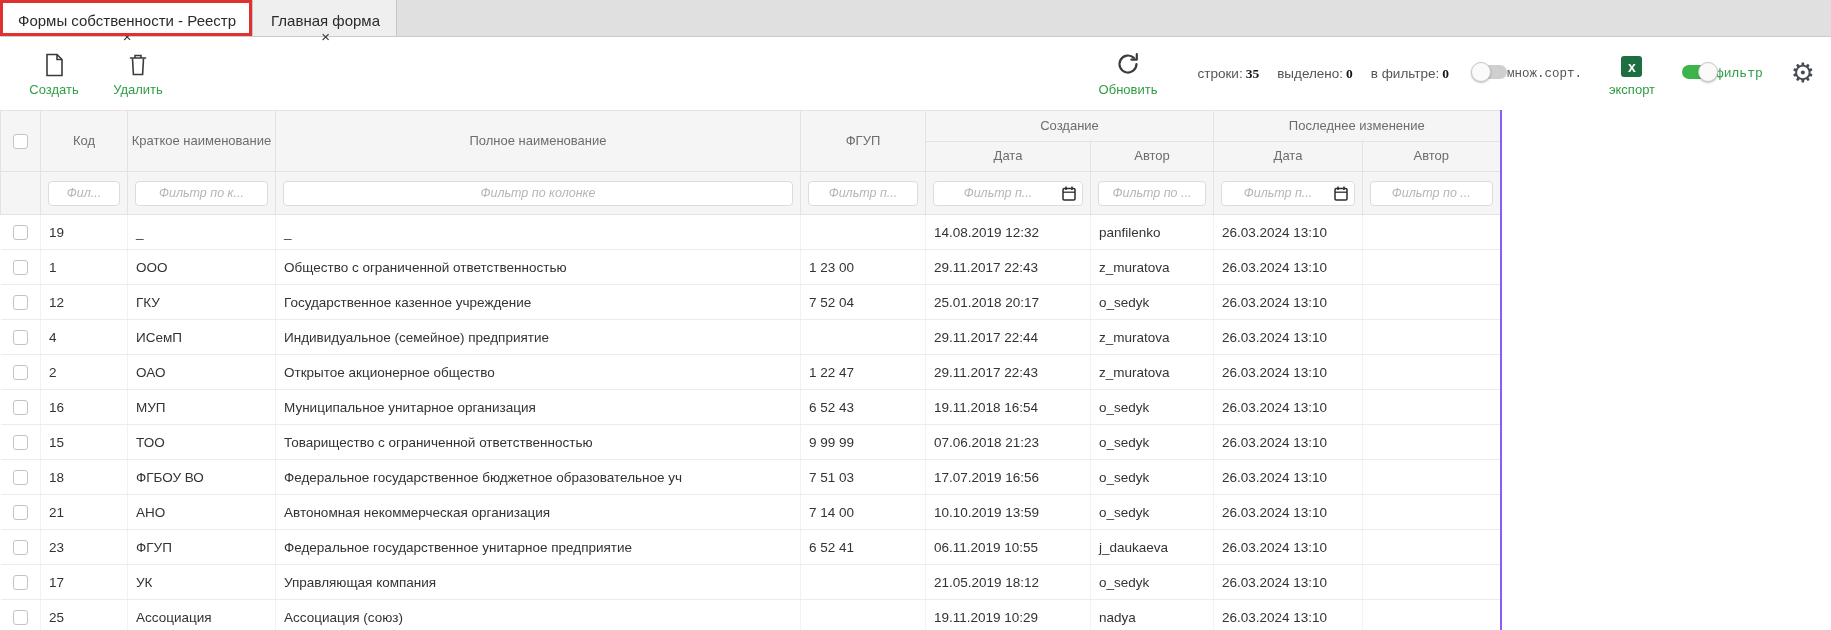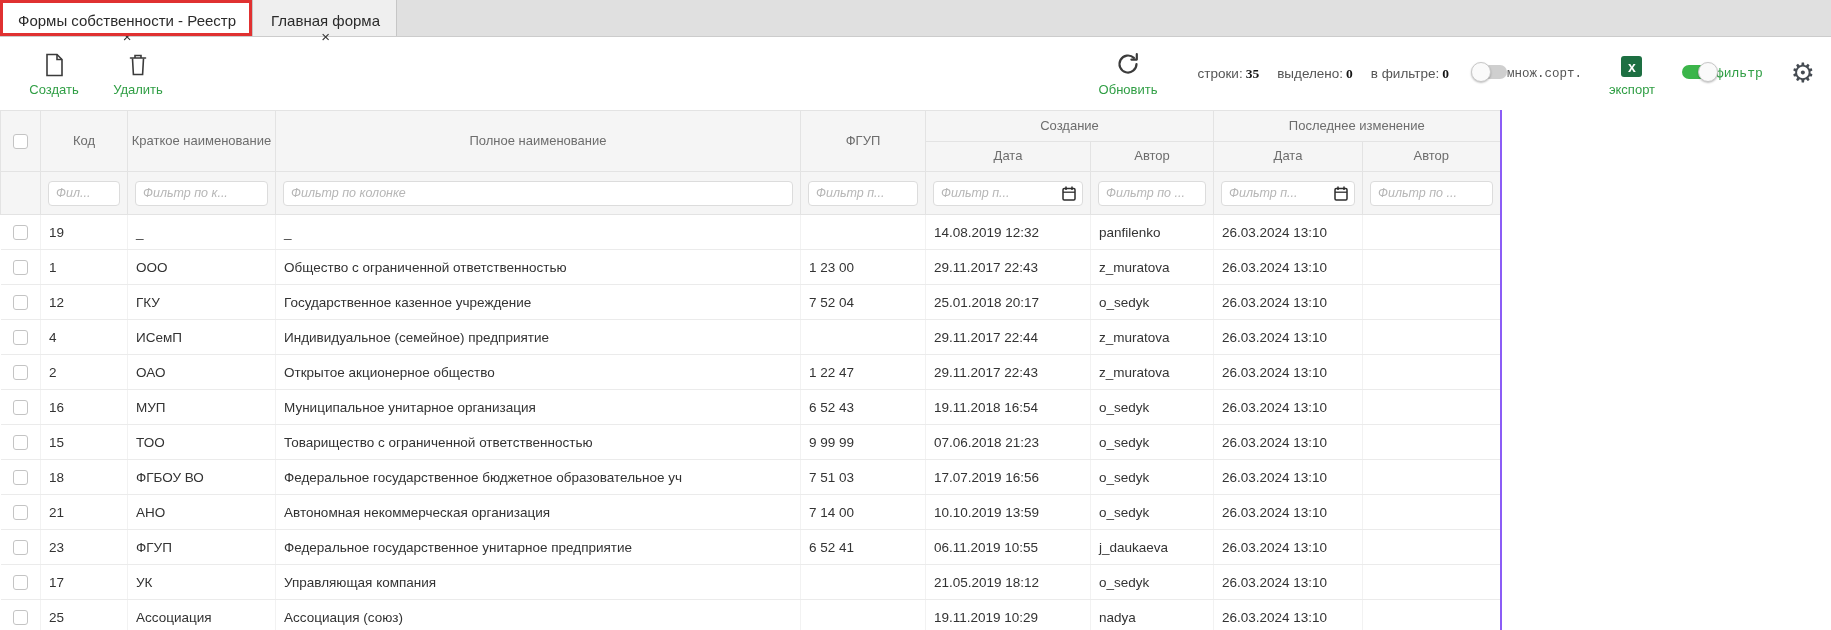--- a/index.html
+++ b/index.html
@@ -57,21 +57,21 @@
     border: 1px solid #e3e3e3; font-size: 13px; text-align: center;
     vertical-align: middle; line-height: 1.25; }
   th.group-row { height: 31px; }
   th.name-row { height: 30px; }
   th.filter-cell { height: 43px; }
   th.sortable { cursor: pointer; }
 
   .filter-input { display: block; margin: 0 auto; width: calc(100% - 14px);
     height: 25px; border: 1px solid #dcdcdc; border-radius: 4px; padding: 0 7px;
     font-family: inherit; font-size: 12.5px; color: #0f172a; background: #fff;
-    outline: none; }
+    outline: none; text-align: center; }
   .filter-input::placeholder { font-style: italic; color: #b6b6b6; }
   .filter-date { display: flex; align-items: center; margin: 0 auto;
     width: calc(100% - 14px); height: 25px; border: 1px solid #dcdcdc;
     border-radius: 4px; background: #fff; padding-right: 6px; }
   .filter-date .filter-input { border: none; width: 100%; height: 100%;
     background: transparent; margin: 0; }
   .cal { display: flex; align-items: center; cursor: pointer; }
 
   tbody td { height: 35px; border-bottom: 1px solid #ebebeb;
     border-right: 1px solid #f2f2f2; padding: 0 8px; white-space: nowrap;

